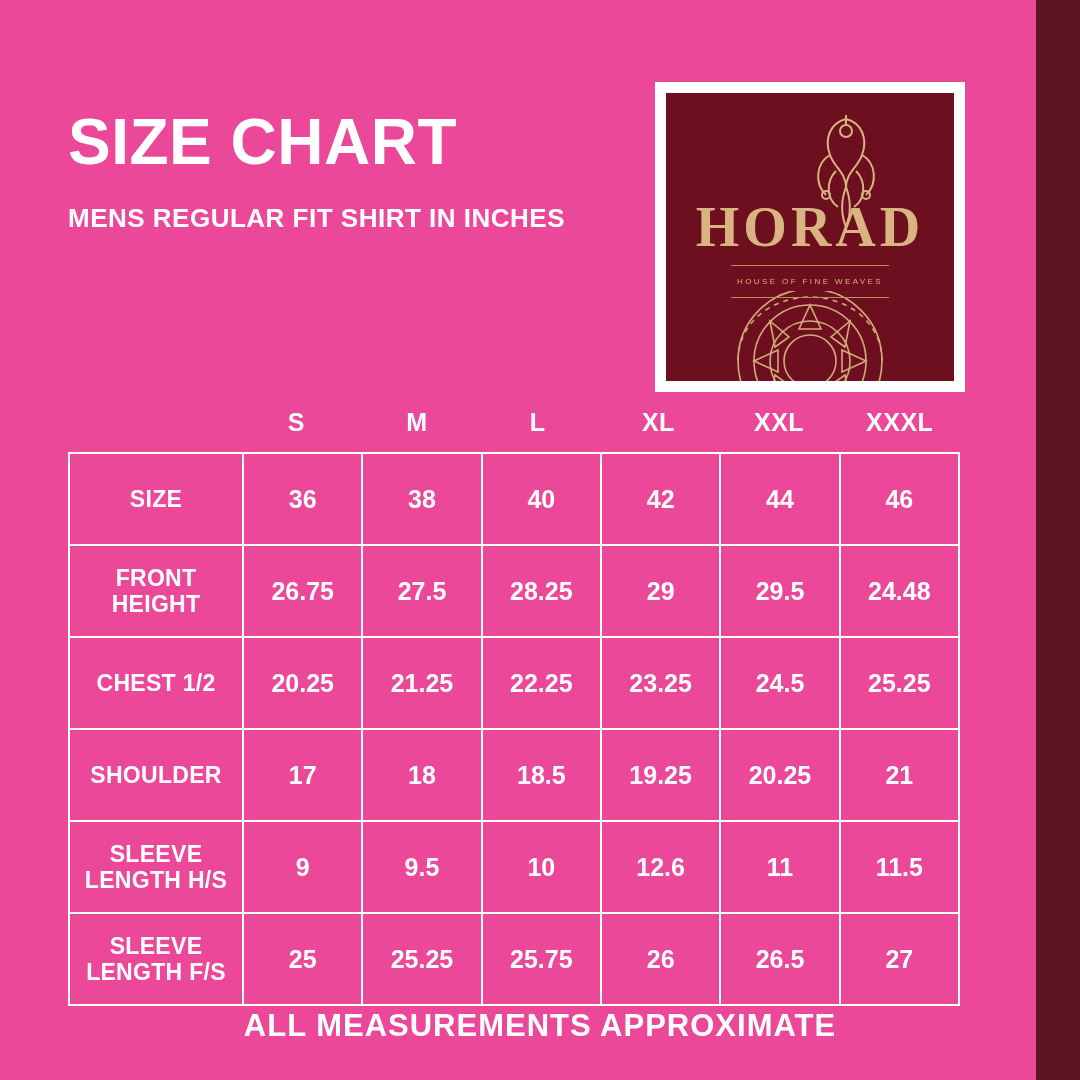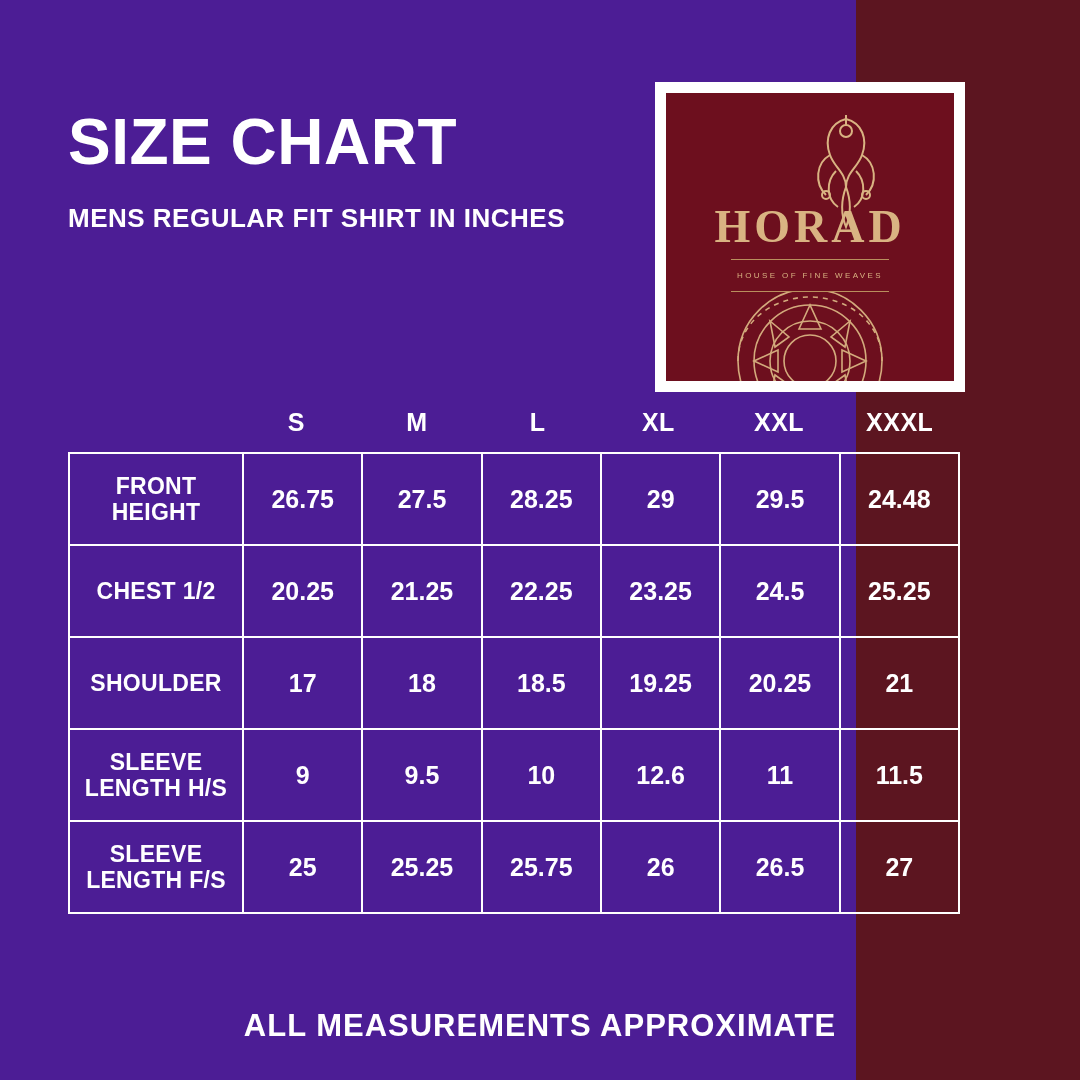--- a/index.html
+++ b/index.html
@@ -11,23 +11,23 @@
     width: 1080px;
     height: 1080px;
     overflow: hidden;
     font-family: "Liberation Sans", sans-serif;
     color: #ffffff;
     position: relative;
   }
 
   .page {
     position: relative;
-    width: 856px;
+    width: 1036px;
     height: 1080px;
-    background: #4c1d95;
+    background: #ec4899;
   }
 
   
   .header {
     position: absolute;
     left: 68px;
     top: 110px;
     width: 580px;
   }
   .title {
@@ -72,21 +72,21 @@
     position: relative;
     overflow: hidden;
   }
   .peacock {
     position: absolute;
     top: 18px;
     right: 62px;
   }
   .logo-word {
     font-family: "Liberation Serif", serif;
-    font-size: 46px;
+    font-size: 56px;
     letter-spacing: 4px;
     color: #d9b382;
     font-weight: bold;
     margin-top: 18px;
     z-index: 2;
   }
   .logo-tag {
     font-size: 8px;
     letter-spacing: 2.4px;
     color: #d9b382;
@@ -219,20 +219,29 @@
     <div class="sz">M</div>
     <div class="sz">L</div>
     <div class="sz">XL</div>
     <div class="sz">XXL</div>
     <div class="sz">XXXL</div>
   </div>
 
   <table class="size-table">
     <tbody>
       <tr>
+        <td class="rowhead">SIZE</td>
+        <td>36</td>
+        <td>38</td>
+        <td>40</td>
+        <td>42</td>
+        <td>44</td>
+        <td>46</td>
+      </tr>
+      <tr>
         <td class="rowhead">FRONT HEIGHT</td>
         <td>26.75</td>
         <td>27.5</td>
         <td>28.25</td>
         <td>29</td>
         <td>29.5</td>
         <td>24.48</td>
       </tr>
       <tr>
         <td class="rowhead">CHEST 1/2</td>

